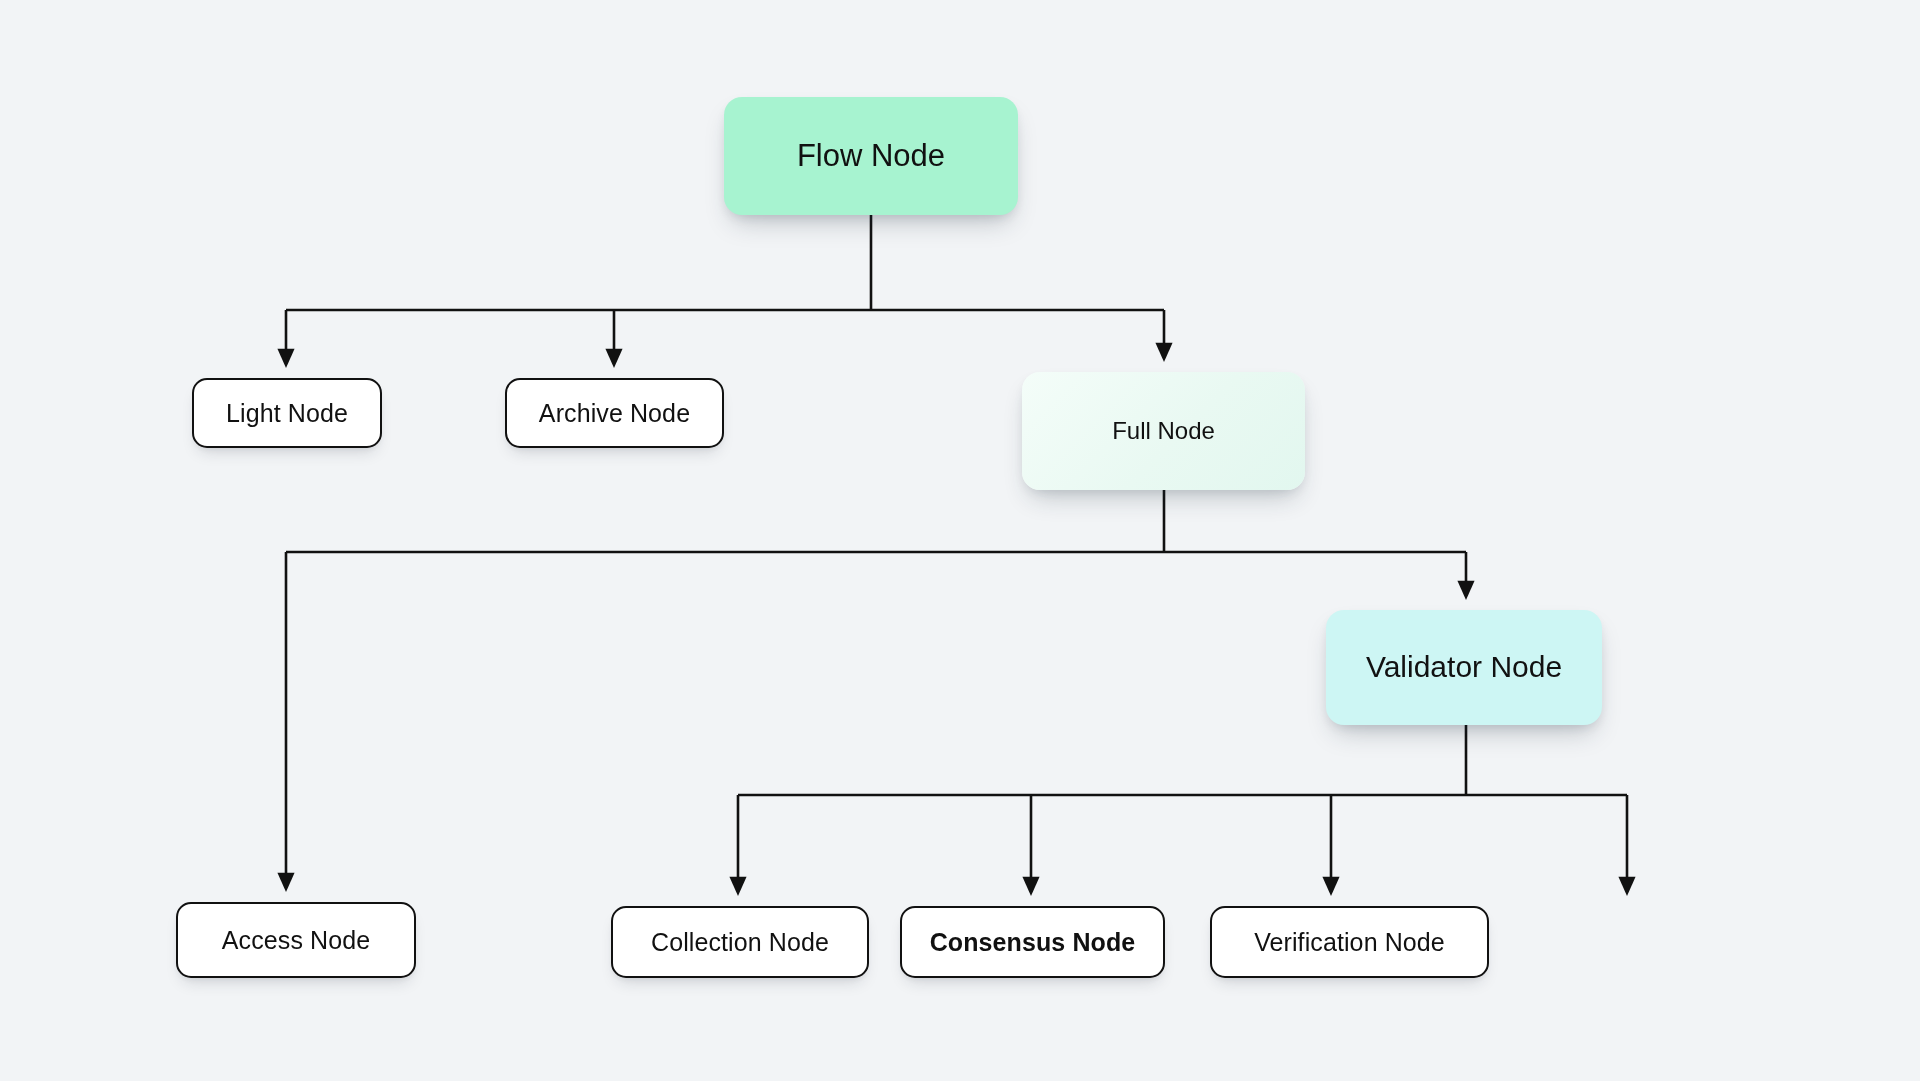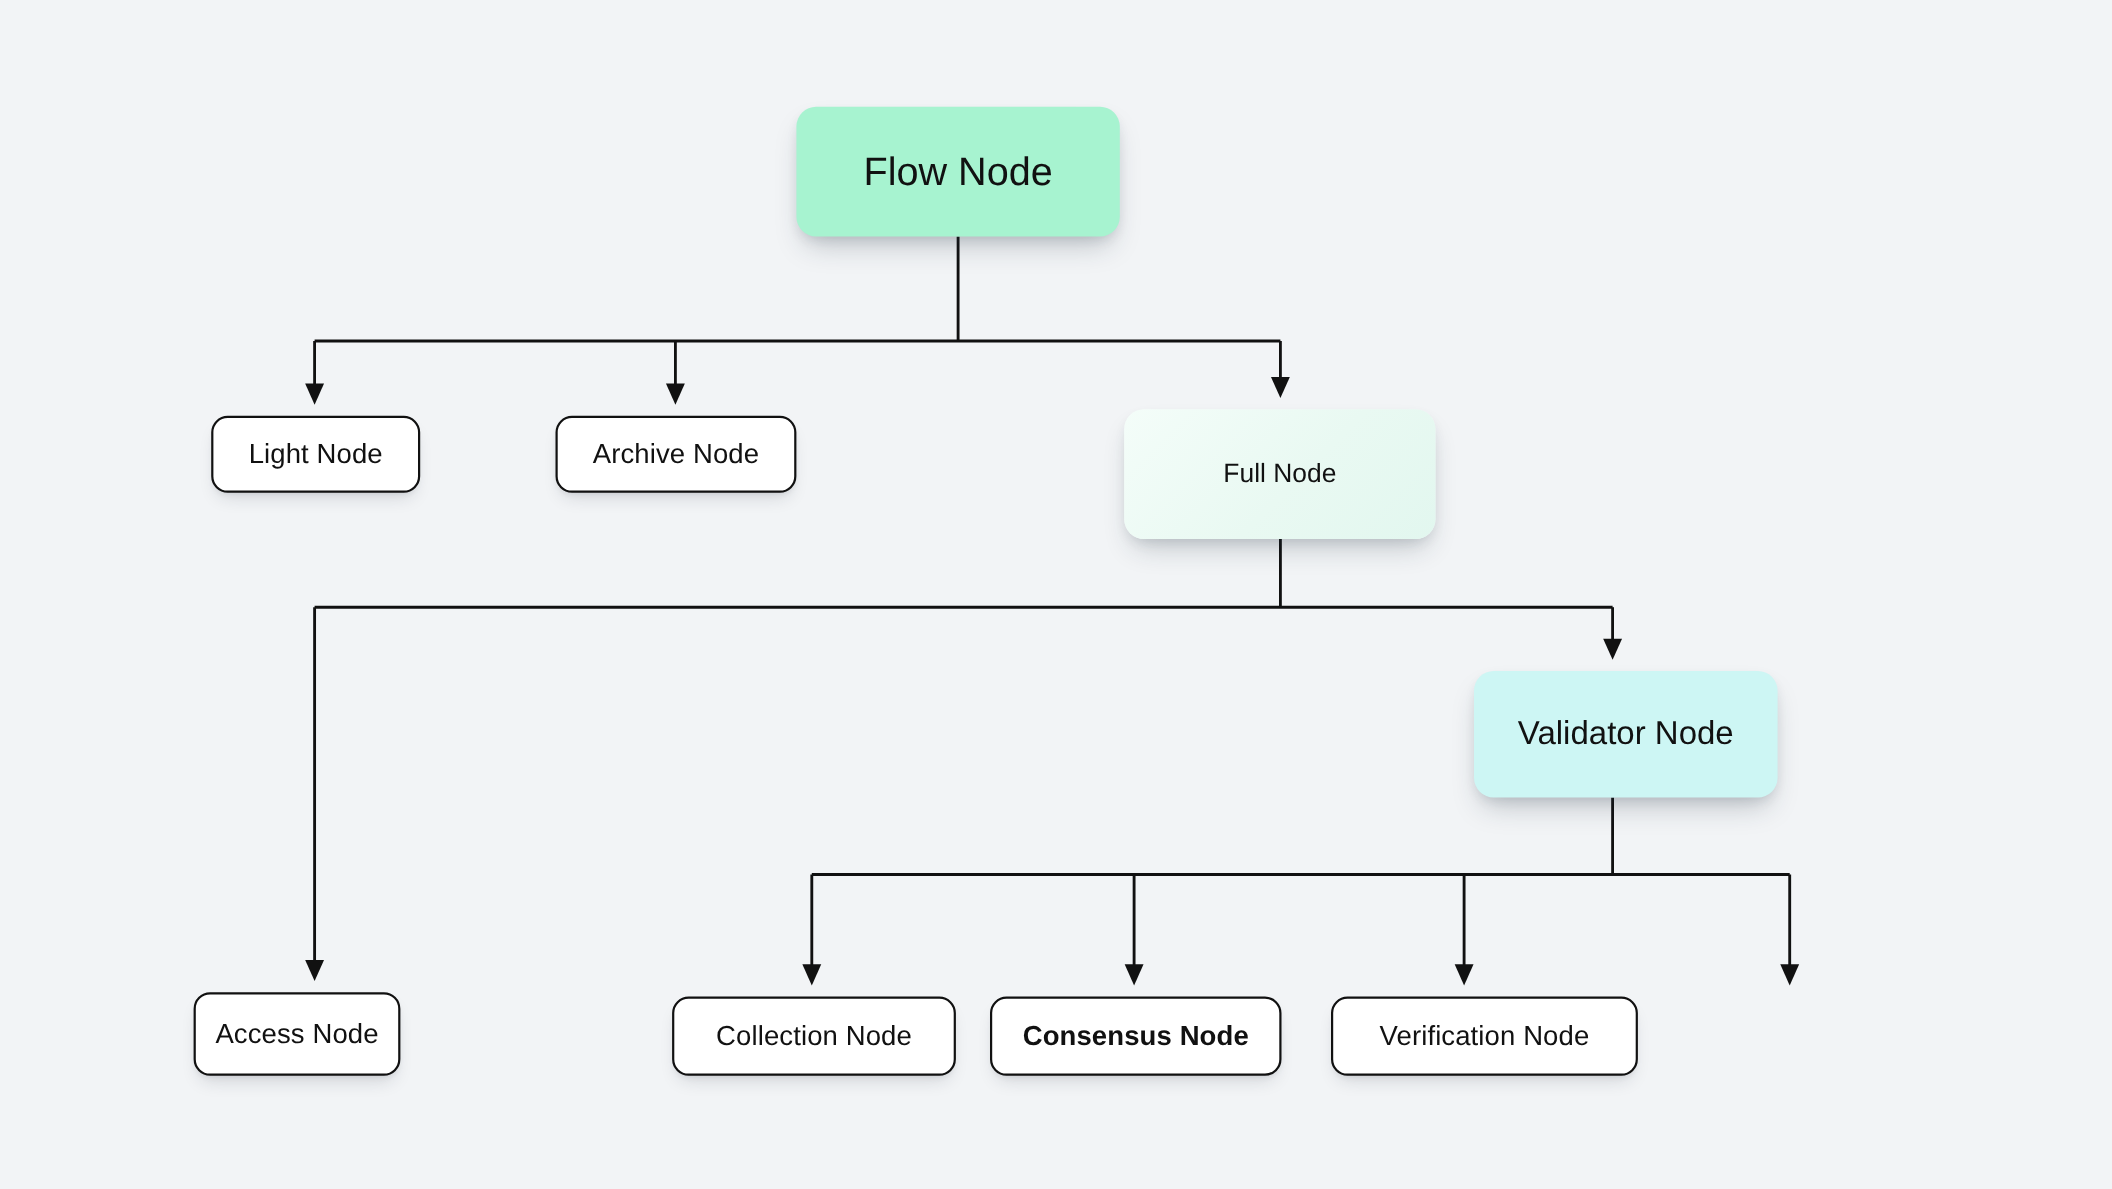--- a/index.html
+++ b/index.html
@@ -46,21 +46,21 @@
     border-radius: 15px;
     font-size: 25px;
     letter-spacing: 0.1px;
     box-shadow: 0 9px 16px -6px rgba(30, 38, 52, 0.17),
                 0 3px 6px -3px rgba(30, 38, 52, 0.10);
   }
   .node-root {
     background: #a7f3d0;
     border: none;
     border-radius: 18px;
-    font-size: 36px;
+    font-size: 31px;
     box-shadow: 0 14px 26px -8px rgba(30, 45, 60, 0.26),
                 0 5px 12px -4px rgba(30, 45, 60, 0.14);
   }
   .node-full {
     background: linear-gradient(135deg, #f4fdf9 0%, #e9f9f2 55%, #e2f7ef 100%);
     border: none;
     border-radius: 18px;
     font-size: 24px;
     box-shadow: 0 14px 26px -8px rgba(30, 45, 60, 0.24),
                 0 5px 12px -4px rgba(30, 45, 60, 0.13);
@@ -121,25 +121,25 @@
   </div>
 
   <div class="node node-plain" id="node-archive" style="left: 505px; top: 378px; width: 219px; height: 70px;">
     <span class="node-label">Archive Node</span>
   </div>
 
   <div class="node node-full" id="node-full" style="left: 1022px; top: 372px; width: 283px; height: 118px;">
     <span class="node-label">Full Node</span>
   </div>
 
-  <div class="node node-plain" id="node-access" style="left: 176px; top: 902px; width: 188px; height: 76px;">
+  <div class="node node-plain" id="node-access" style="left: 176px; top: 902px; width: 240px; height: 76px;">
     <span class="node-label">Access Node</span>
   </div>
 
-  <div class="node node-validator" id="node-validator" style="left: 1326px; top: 610px; width: 276px; height: 115px; margin-left: 14px;">
+  <div class="node node-validator" id="node-validator" style="left: 1326px; top: 610px; width: 276px; height: 115px;">
     <span class="node-label">Validator Node</span>
   </div>
 
   <div class="node node-plain" id="node-collection" style="left: 611px; top: 906px; width: 258px; height: 72px;">
     <span class="node-label">Collection Node</span>
   </div>
 
   <div class="node node-plain" id="node-consensus" style="left: 900px; top: 906px; width: 265px; height: 72px; font-weight: bold;">
     <span class="node-label">Consensus Node</span>
   </div>

